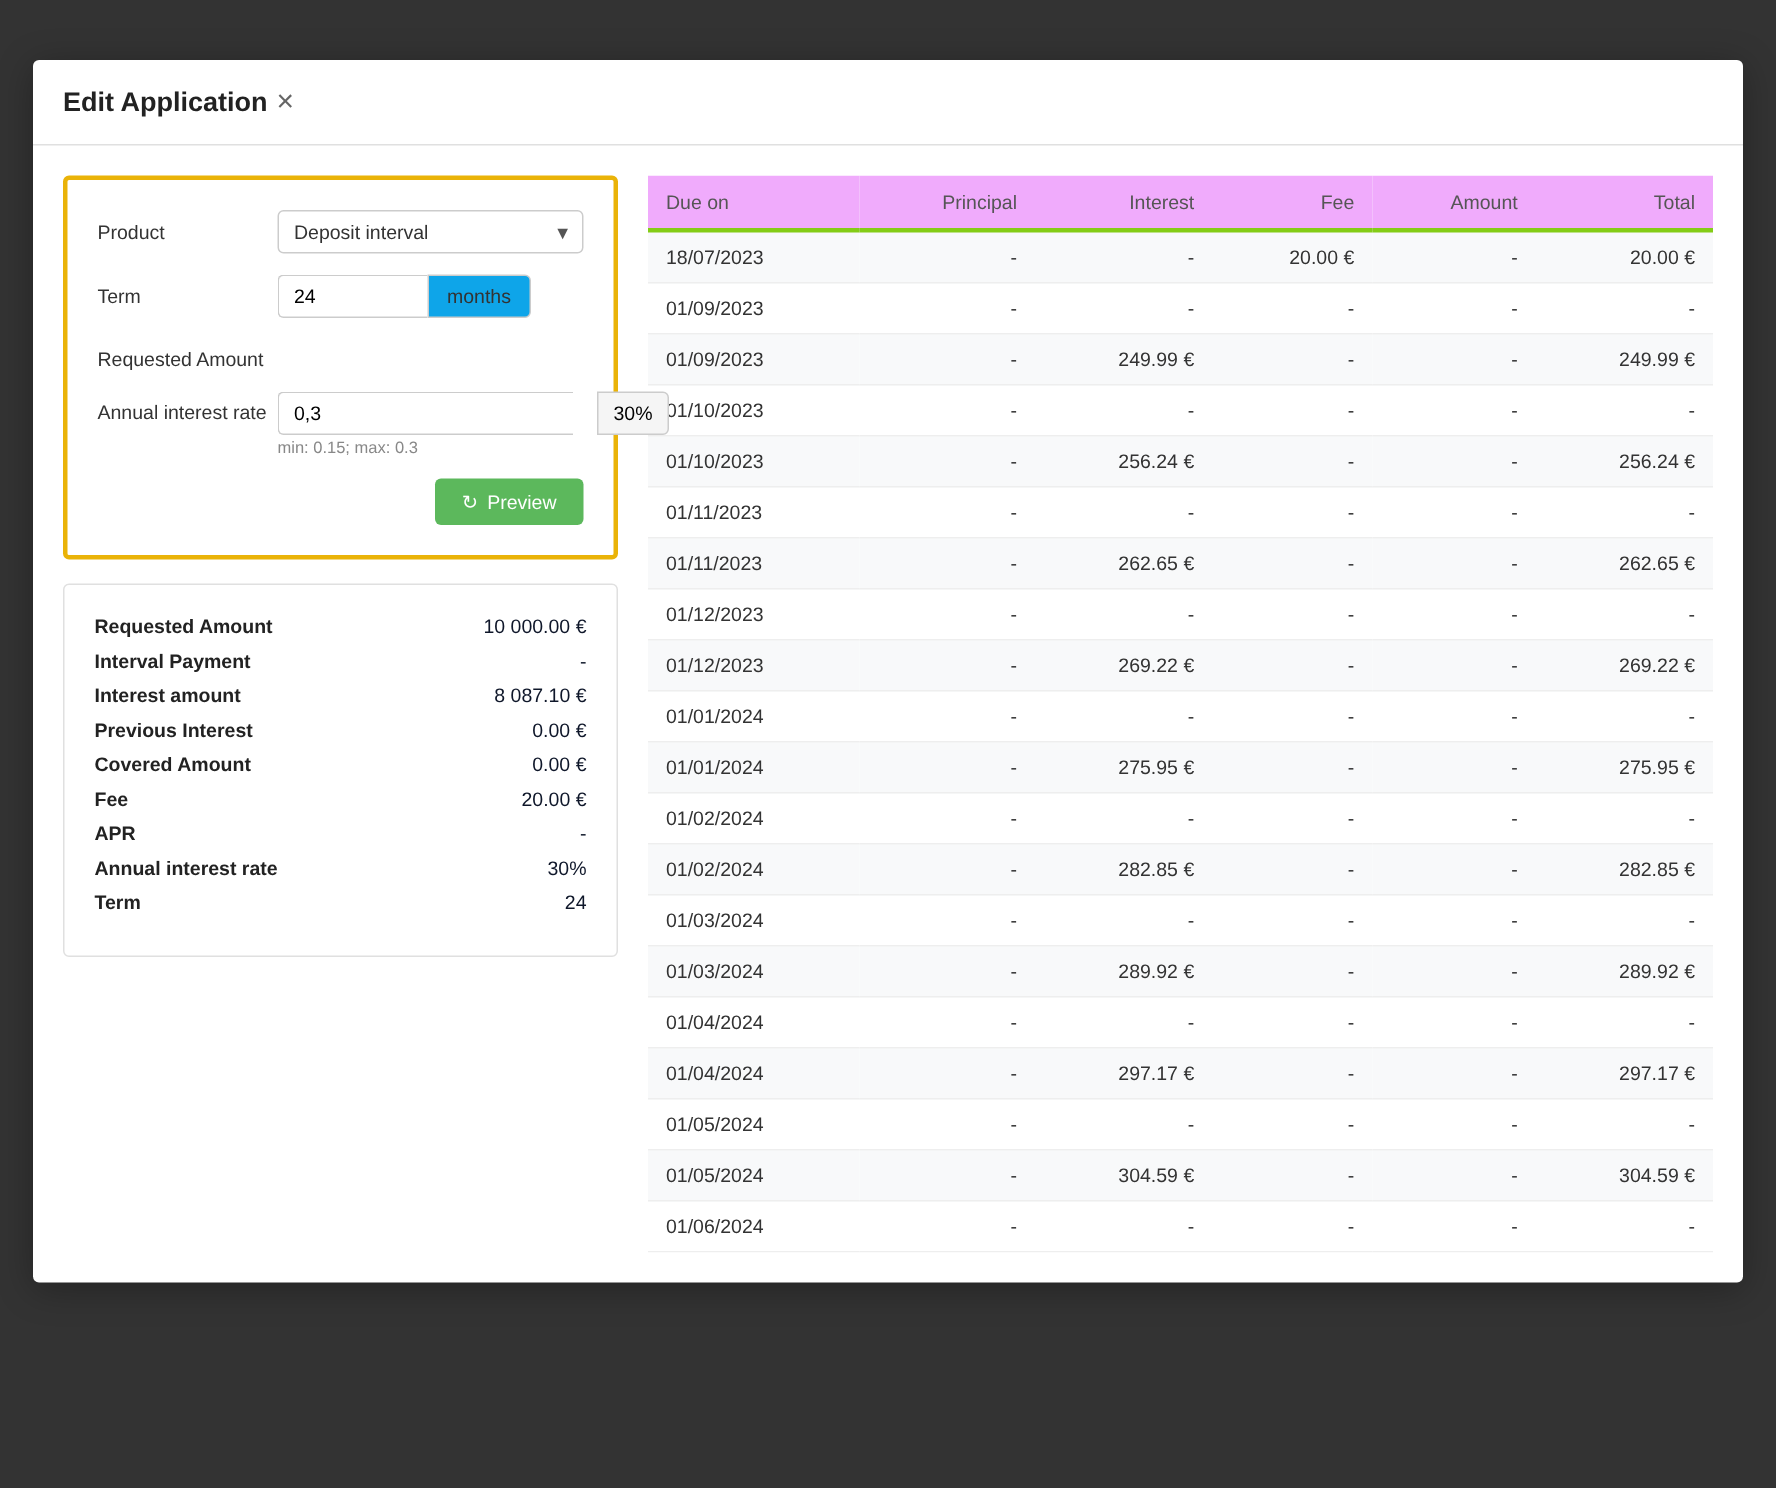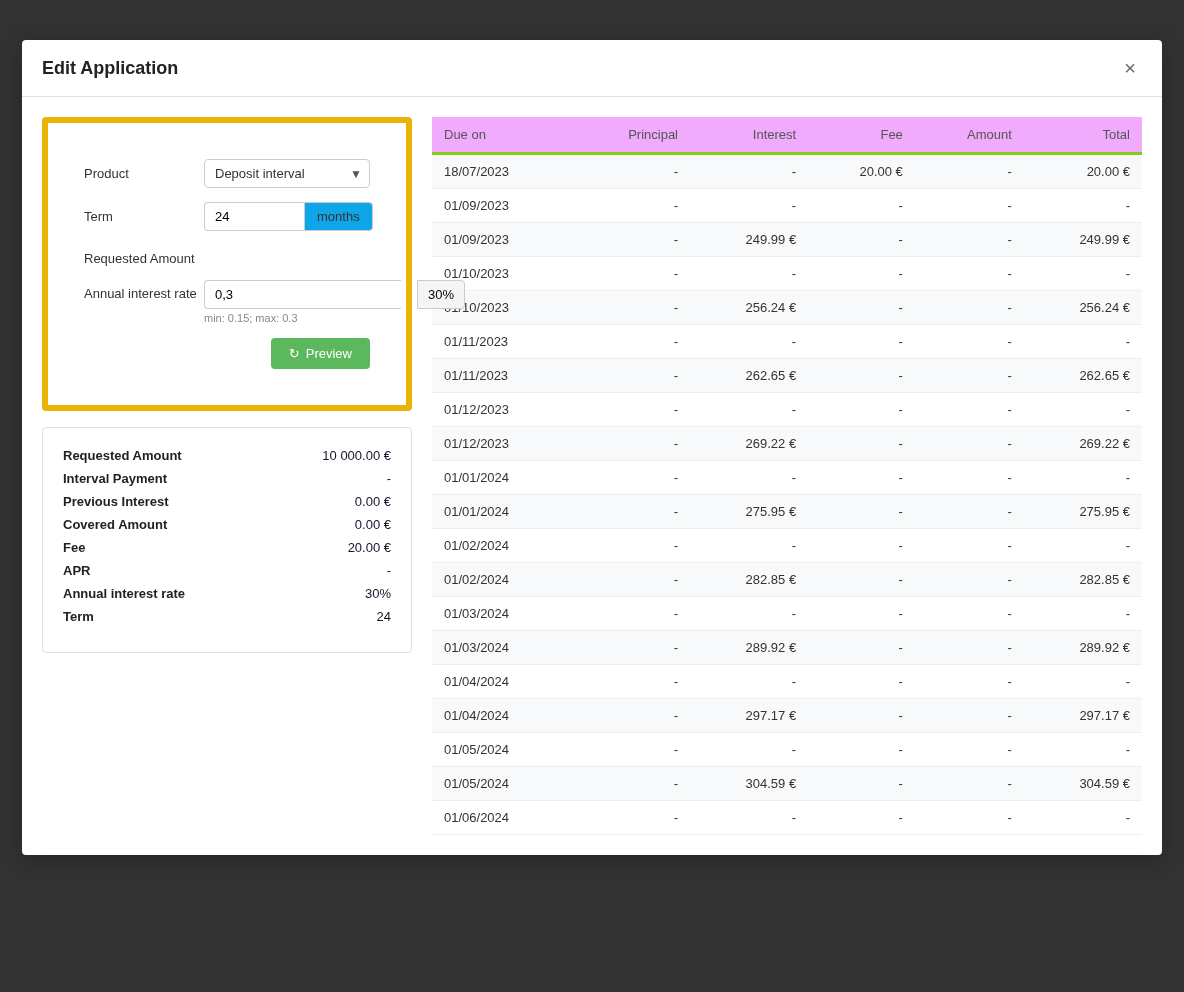--- a/index.html
+++ b/index.html
@@ -24,21 +24,20 @@
     .modal {
       background: #fff;
       border-radius: 4px;
       width: 1140px;
       box-shadow: 0 4px 24px rgba(0,0,0,0.3);
       overflow: hidden;
     }
     .modal-header {
       display: flex;
       align-items: center;
-      justify-content: space-between;
       padding: 16px 20px;
       border-bottom: 1px solid #e0e0e0;
     }
     .modal-title {
       font-size: 18px;
       font-weight: 600;
       color: #222;
     }
     .close-btn {
       background: none;
@@ -55,23 +54,23 @@
       gap: 20px;
     }
     .left-panel {
       width: 370px;
       flex-shrink: 0;
       display: flex;
       flex-direction: column;
       gap: 16px;
     }
     .form-panel {
-      border: 6px solid #eab308;
+      border: 3px solid #eab308;
       border-radius: 4px;
-      padding: 36px;
+      padding: 20px;
     }
     .form-row {
       display: flex;
       align-items: center;
       margin-bottom: 14px;
     }
     .form-label {
       width: 120px;
       font-size: 13px;
       color: #333;
@@ -309,20 +308,24 @@
         </div>
 
         <div class="summary-panel">
           <div class="summary-row">
             <span class="summary-label">Requested Amount</span>
             <span class="summary-value">10 000.00 €</span>
           </div>
           <div class="summary-row">
             <span class="summary-label">Interval Payment</span>
             <span class="summary-value">-</span>
+          </div>
+          <div class="summary-row">
+            <span class="summary-label">Interest amount</span>
+            <span class="summary-value">8 087.10 €</span>
           </div>
           <div class="summary-row">
             <span class="summary-label">Previous Interest</span>
             <span class="summary-value">0.00 €</span>
           </div>
           <div class="summary-row">
             <span class="summary-label">Covered Amount</span>
             <span class="summary-value">0.00 €</span>
           </div>
           <div class="summary-row">

